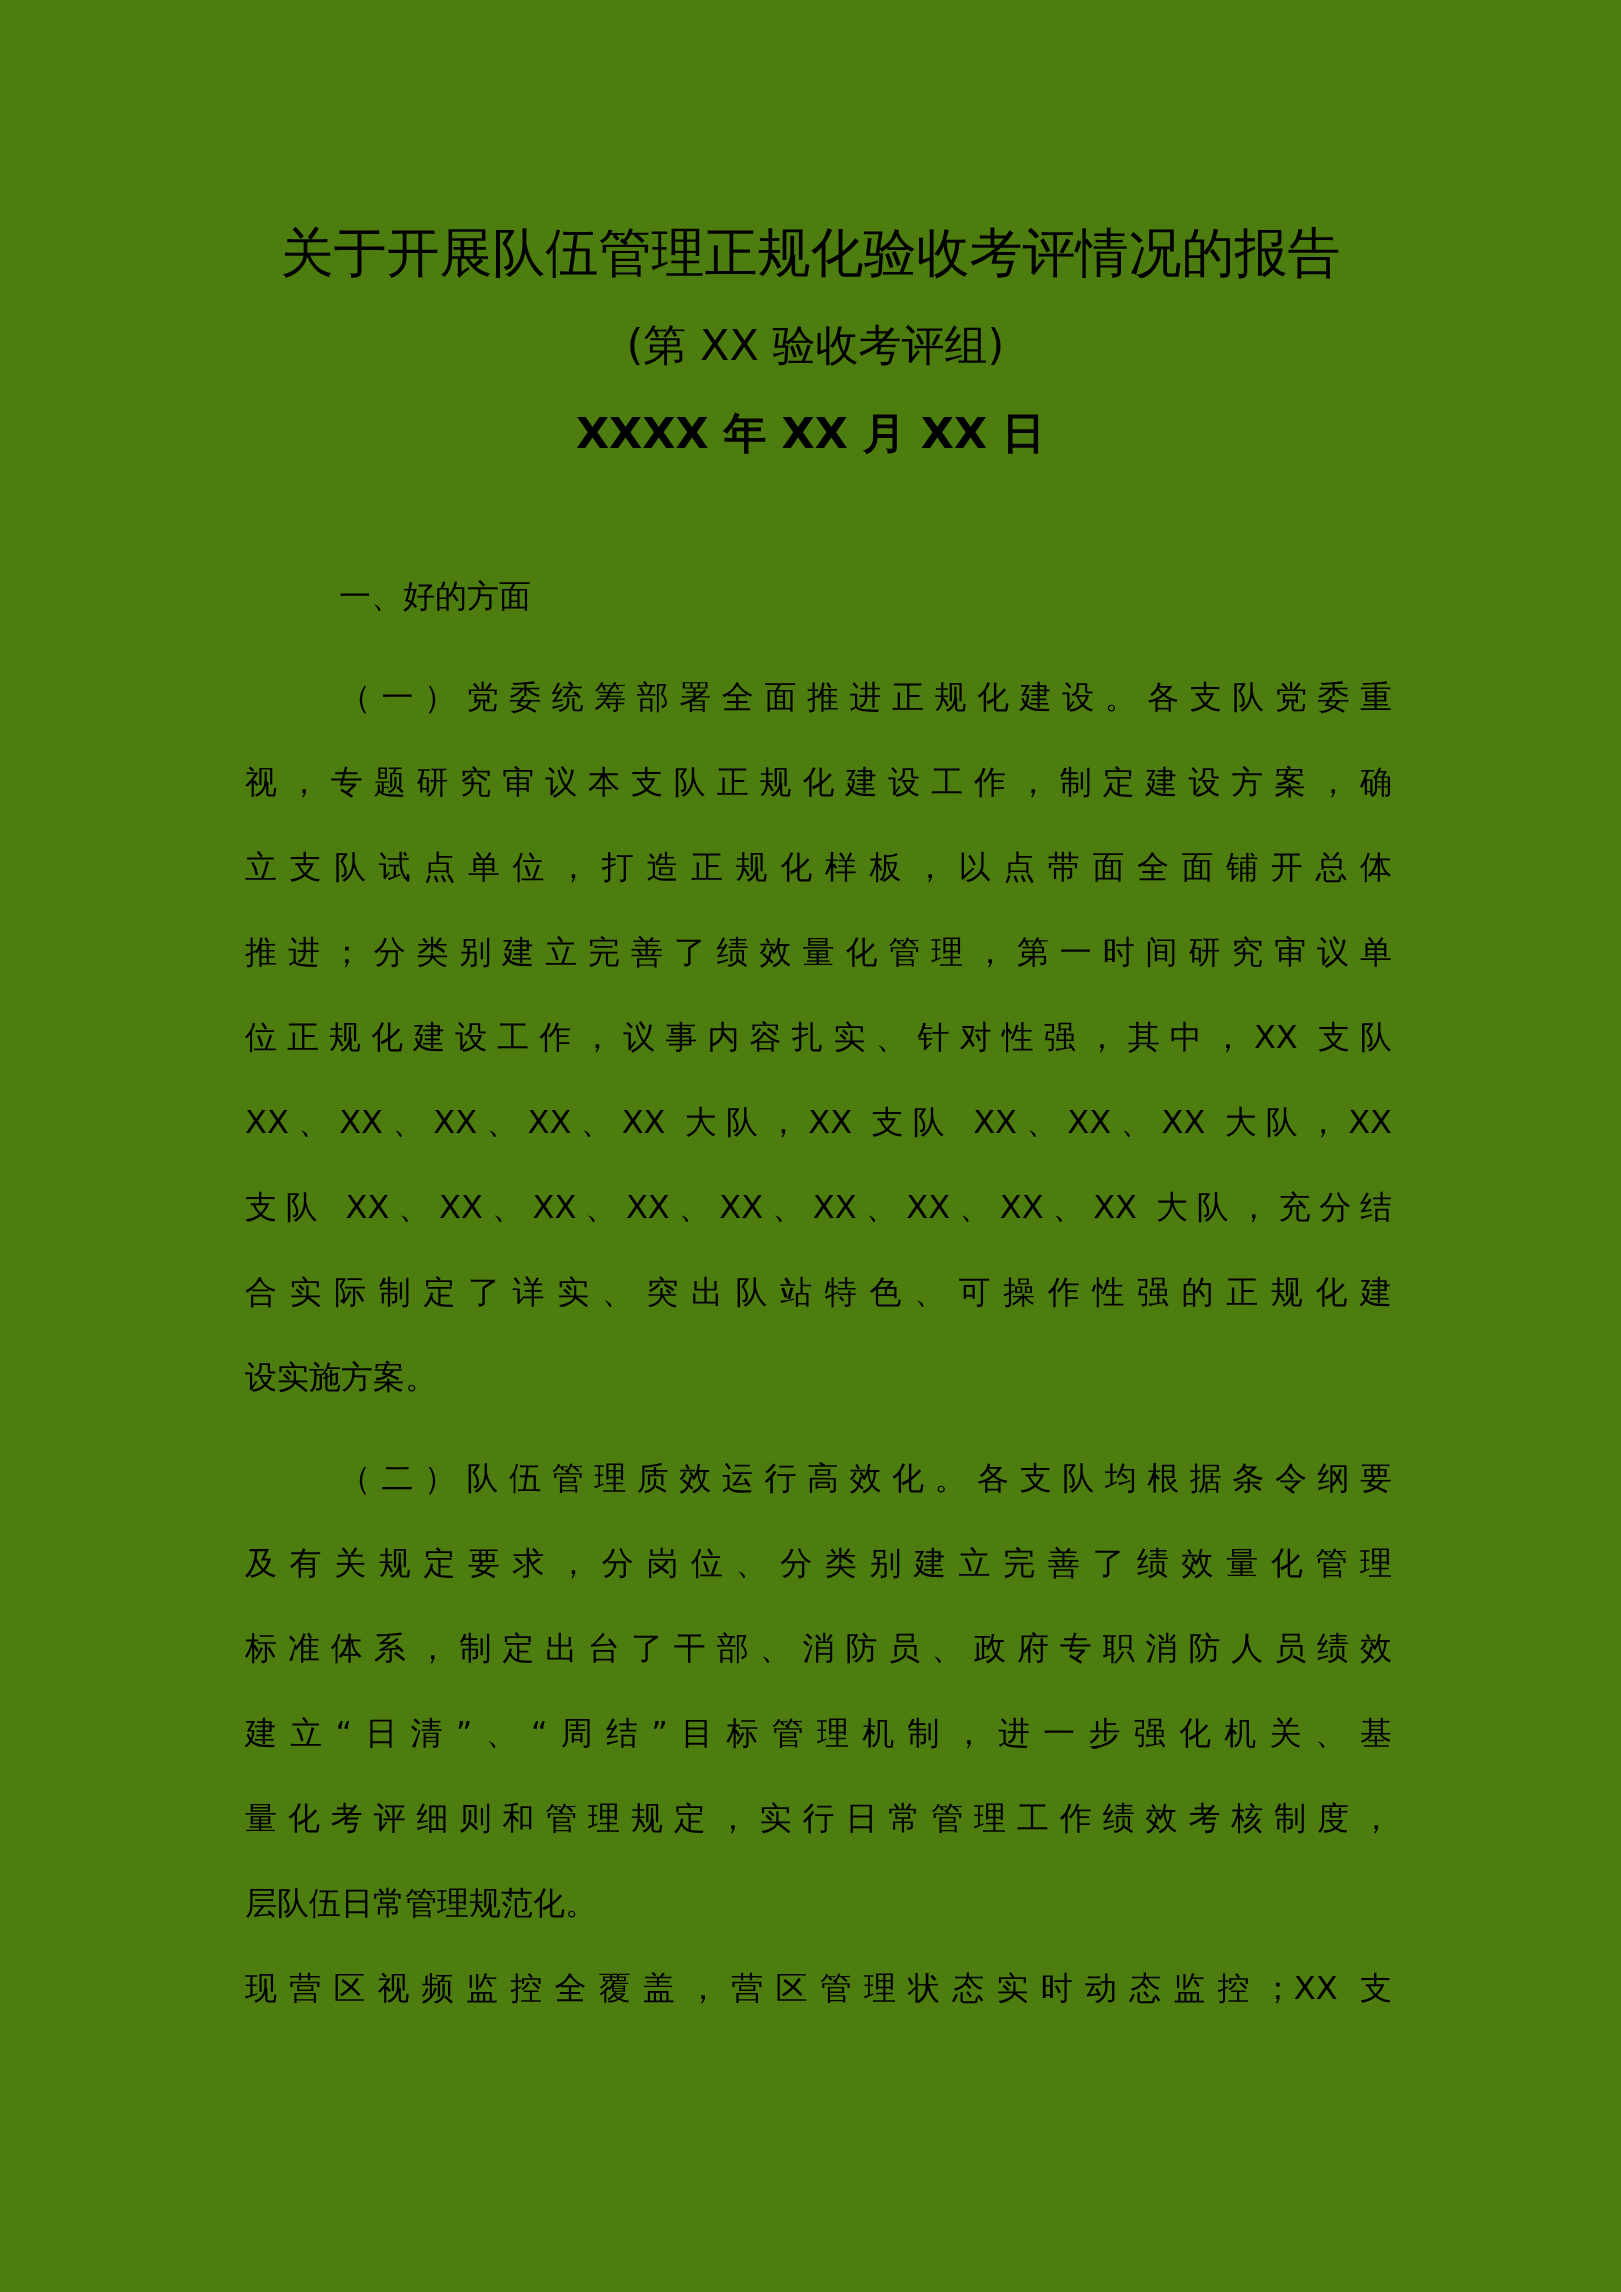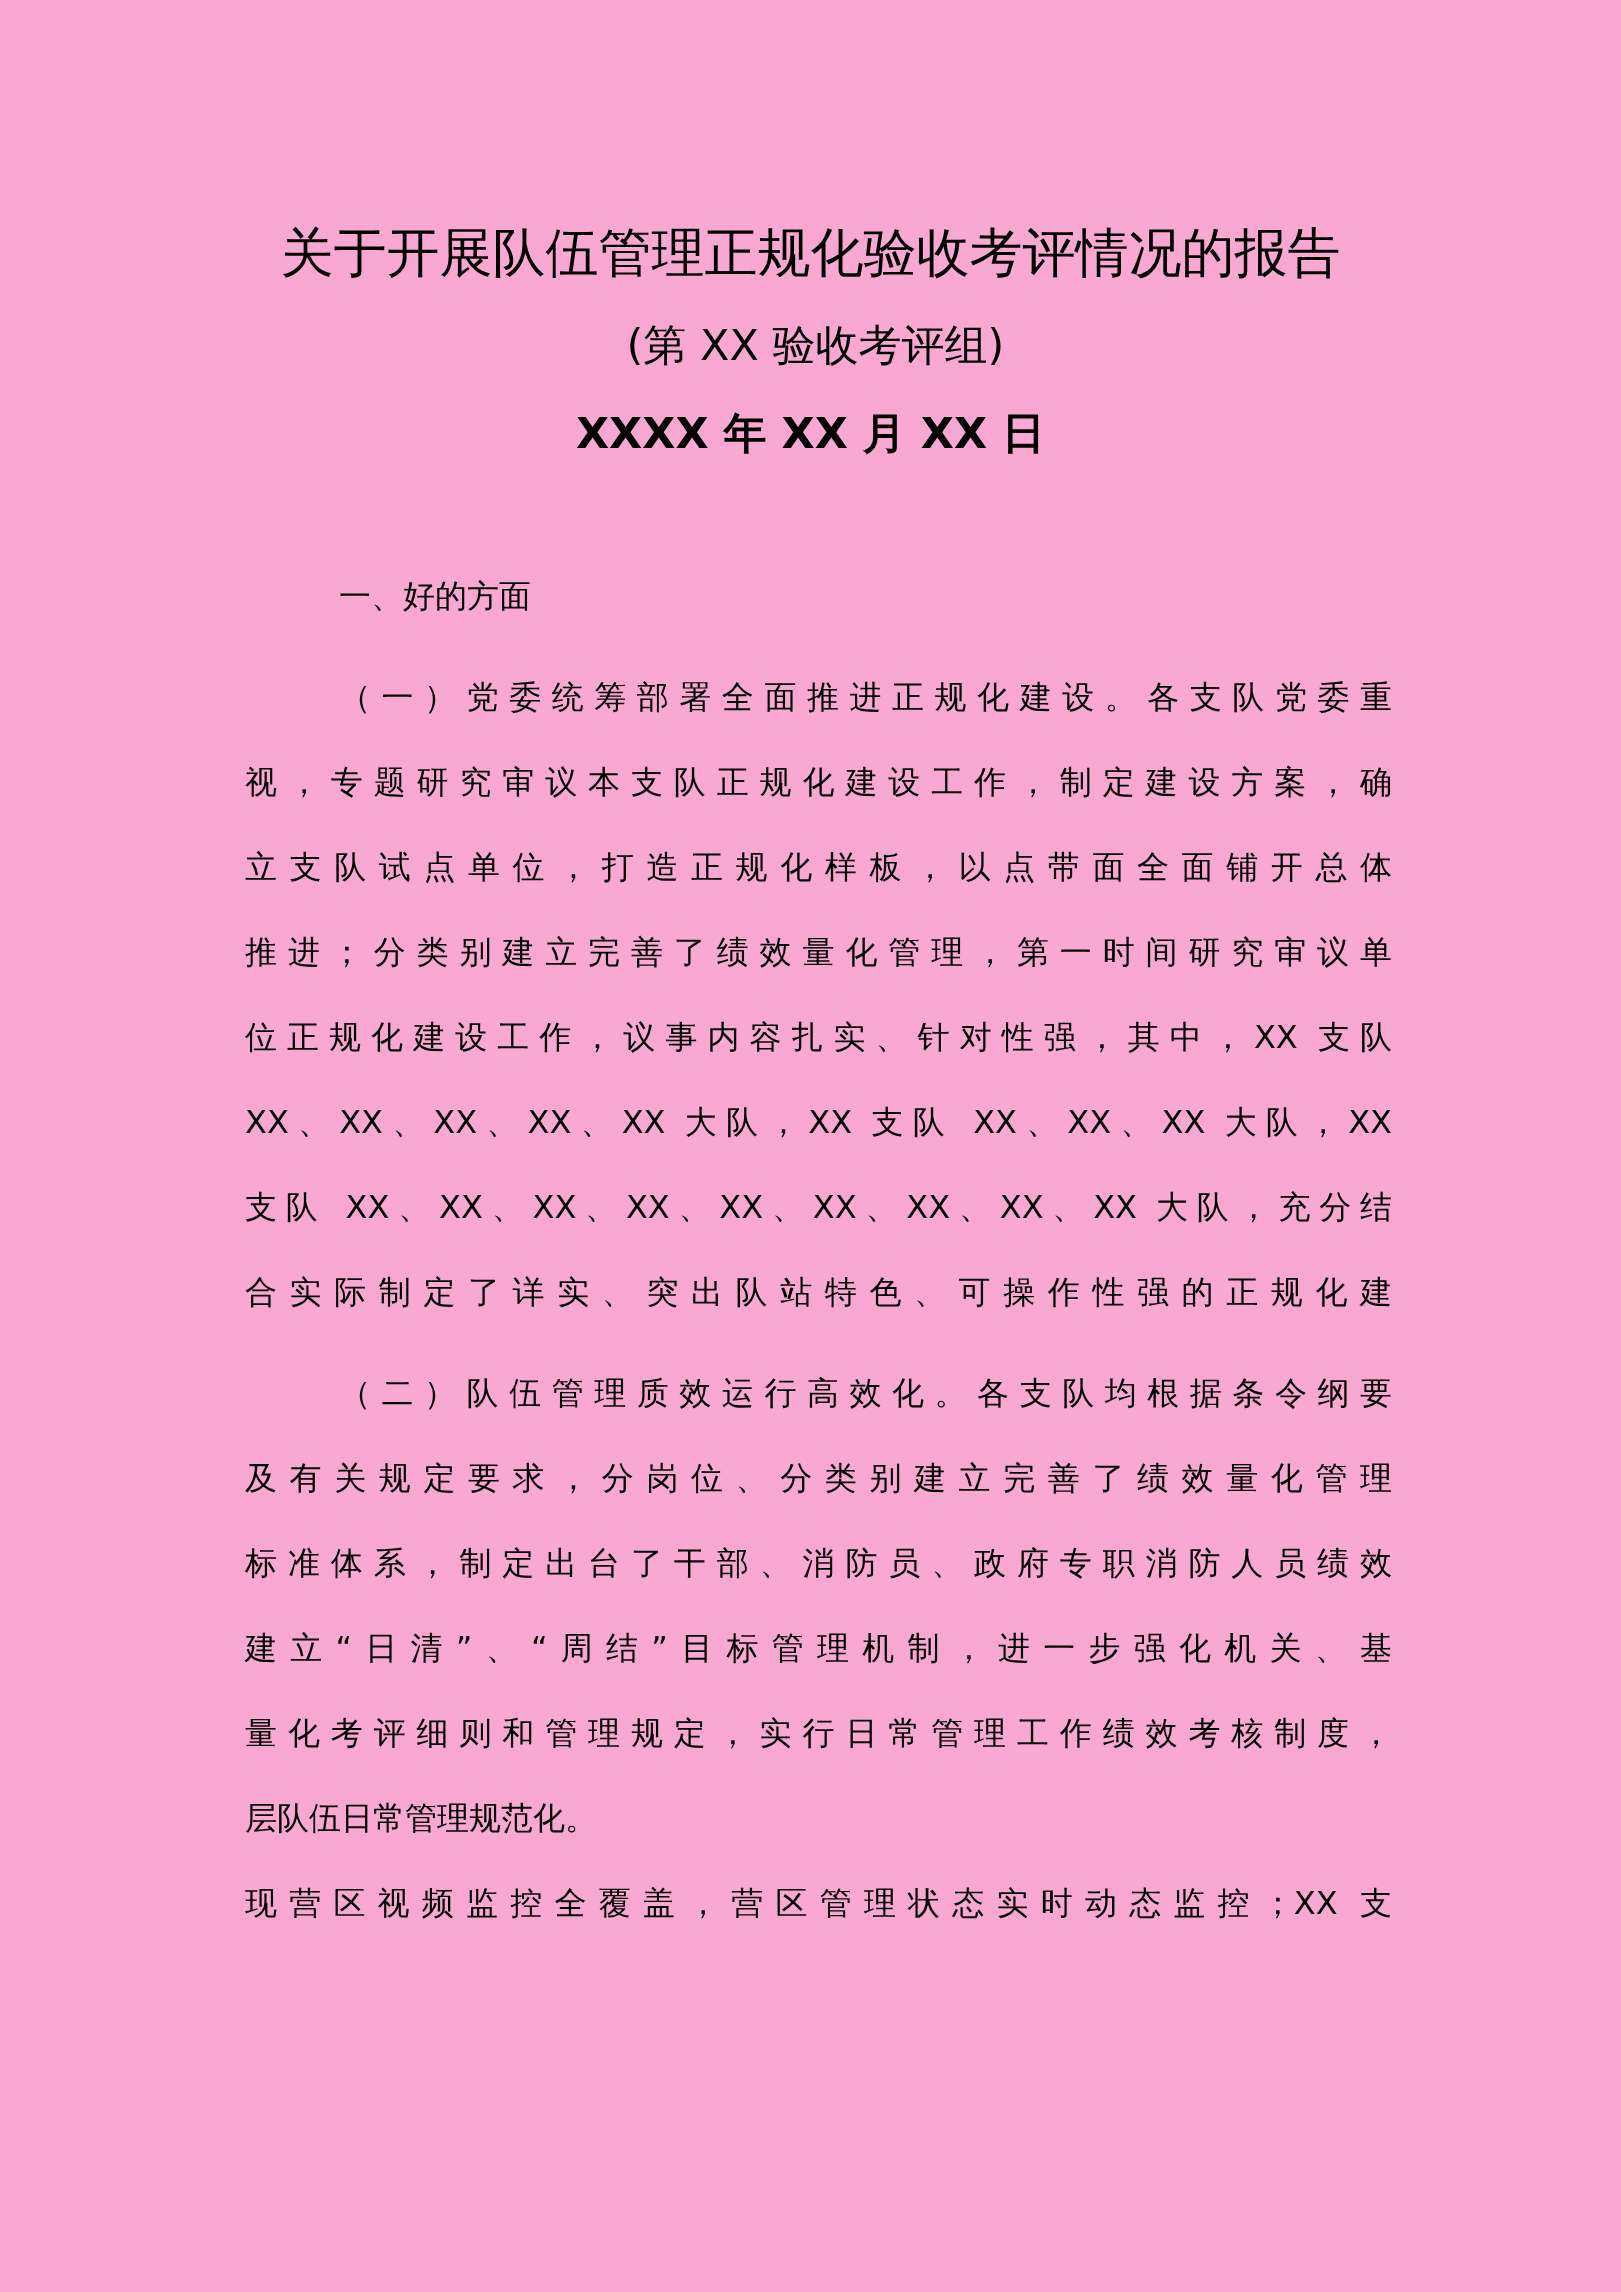--- a/index.html
+++ b/index.html
@@ -13,21 +13,21 @@
       position: relative;
       overflow: hidden;
       color: #000000;
       font-family: "DejaVu Sans", "Liberation Sans", sans-serif;
     }
     .page {
       position: absolute;
       left: 0; top: 0;
       width: 1621px;
       height: 2293px;
-      background: #f9a8d4;
+      background: #4d7c0f;
     }
     .title {
       position: absolute;
       left: 0; right: 0;
       top: 218px;
       text-align: center;
       font-size: 53px;
       line-height: 69px;
       letter-spacing: 0px;
       white-space: nowrap;
@@ -93,20 +93,21 @@
 
     <div>
       <div class="line indent">（一）党委统筹部署全面推进正规化建设。各支队党委重</div>
       <div class="line">视，专题研究审议本支队正规化建设工作，制定建设方案，确</div>
       <div class="line">立支队试点单位，打造正规化样板，以点带面全面铺开总体</div>
       <div class="line">推进；分类别建立完善了绩效量化管理，第一时间研究审议单</div>
       <div class="line">位正规化建设工作，议事内容扎实、针对性强，其中，XX 支队</div>
       <div class="line">XX、XX、XX、XX、XX 大队，XX 支队 XX、XX、XX 大队，XX</div>
       <div class="line">支队 XX、XX、XX、XX、XX、XX、XX、XX、XX 大队，充分结</div>
       <div class="line">合实际制定了详实、突出队站特色、可操作性强的正规化建</div>
+      <div class="line last">设实施方案。</div>
     </div>
 
     <div>
       <div class="line indent">（二）队伍管理质效运行高效化。各支队均根据条令纲要</div>
       <div class="line">及有关规定要求，分岗位、分类别建立完善了绩效量化管理</div>
       <div class="line">标准体系，制定出台了干部、消防员、政府专职消防人员绩效</div>
       <div class="line">建立“日清”、“周结”目标管理机制，进一步强化机关、基</div>
       <div class="line">量化考评细则和管理规定，实行日常管理工作绩效考核制度，</div>
       <div class="line last">层队伍日常管理规范化。</div>
     </div>

